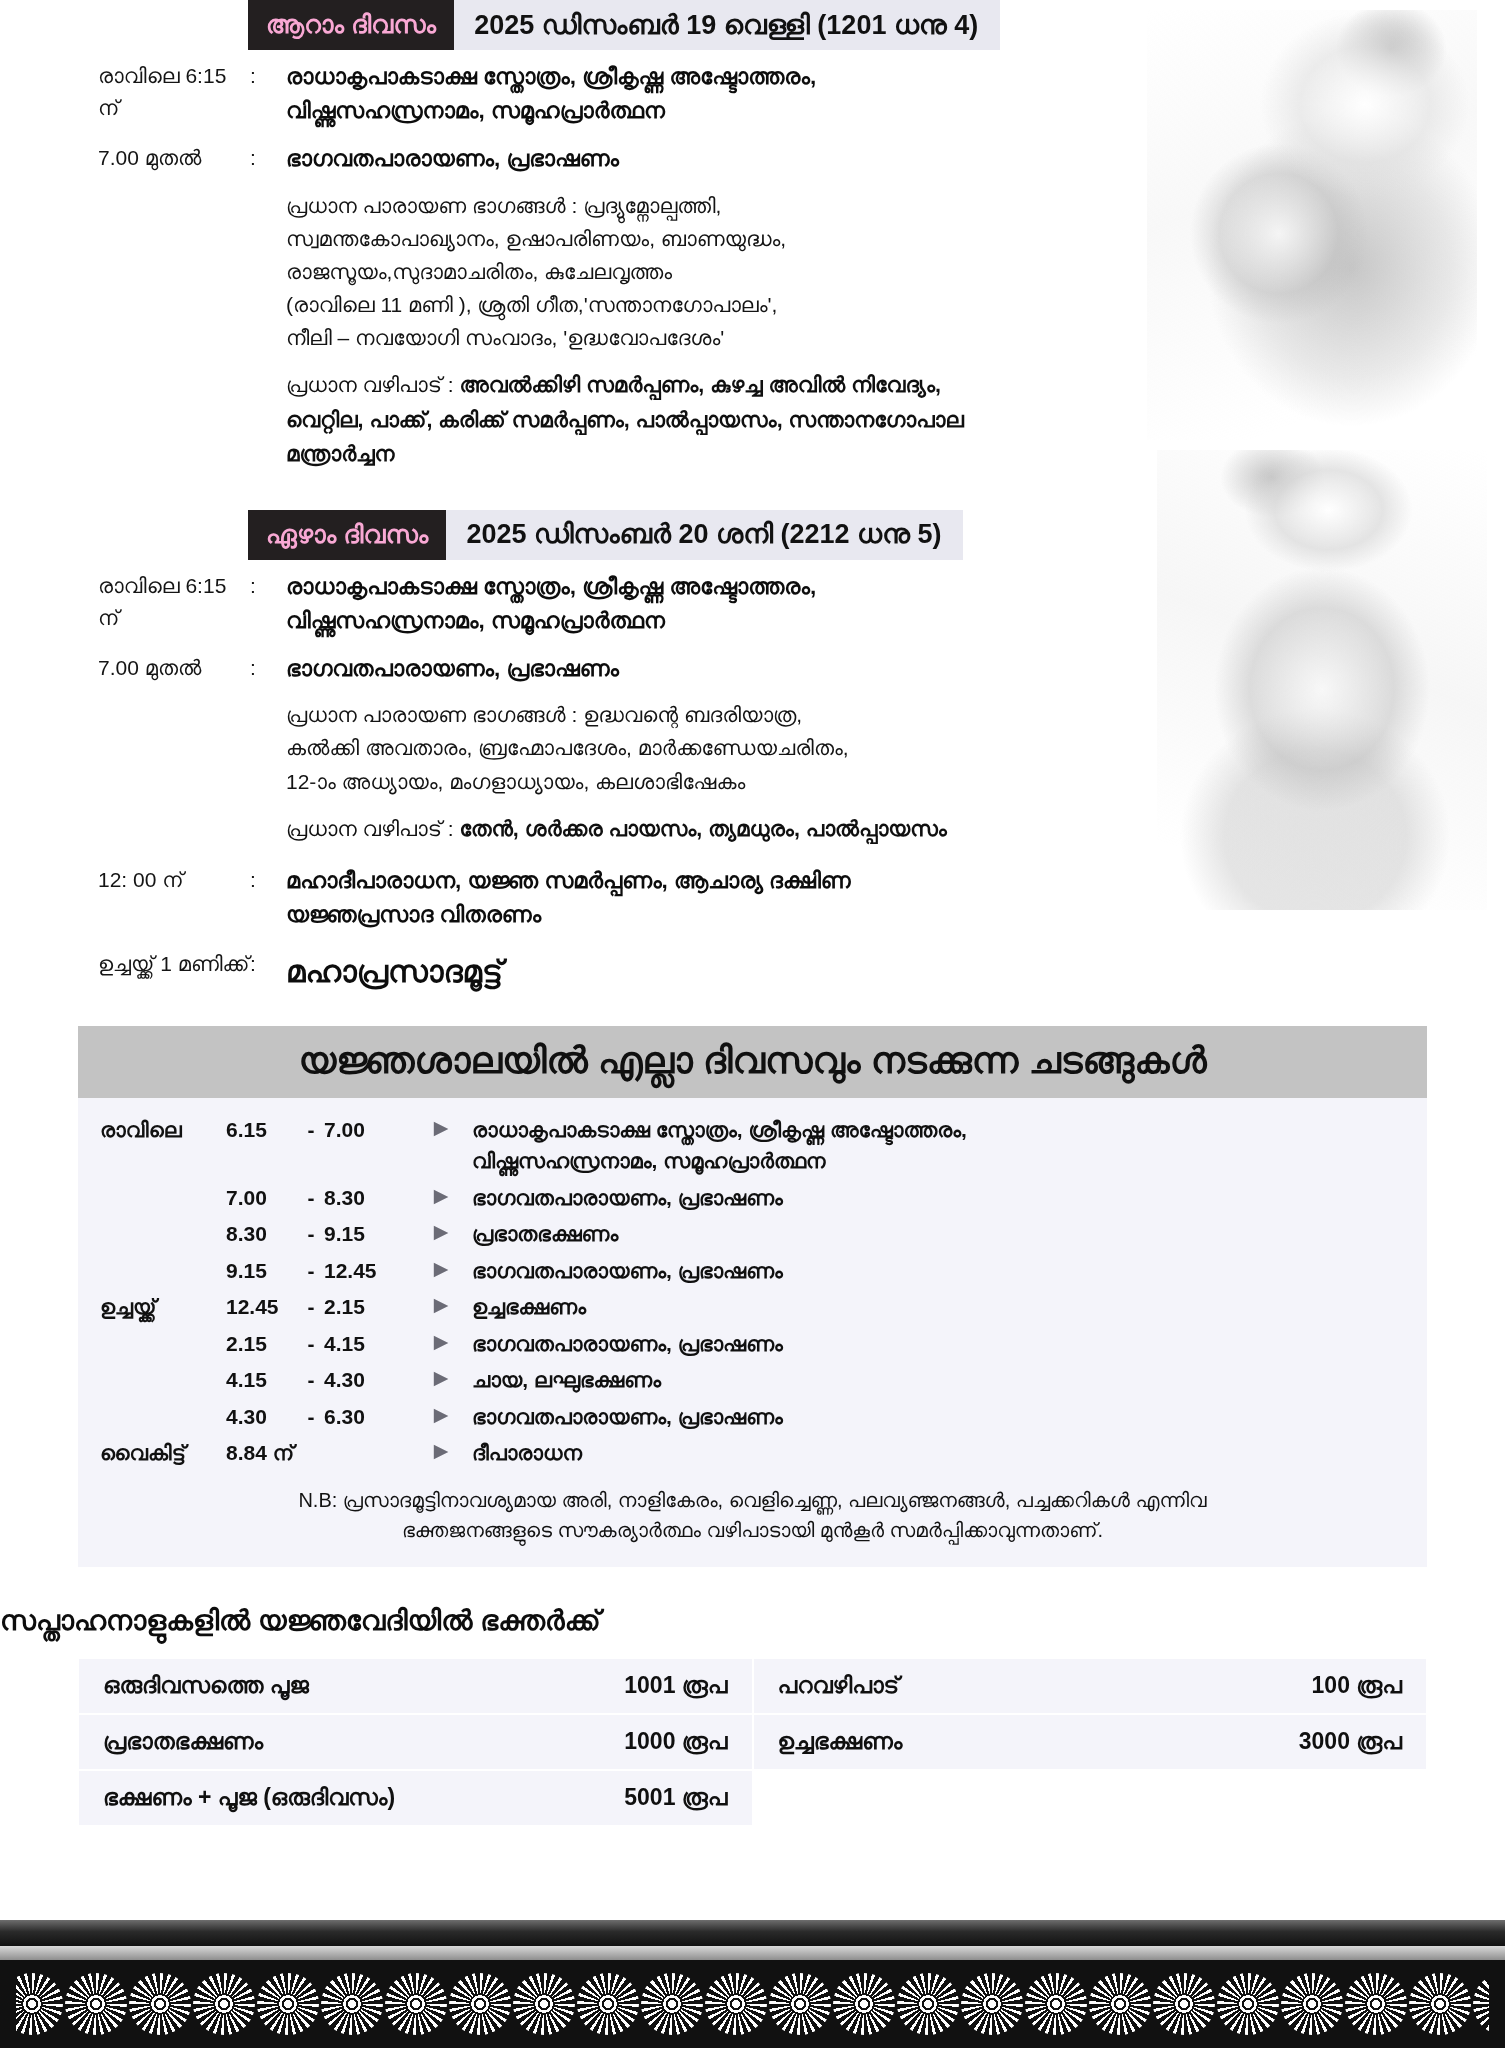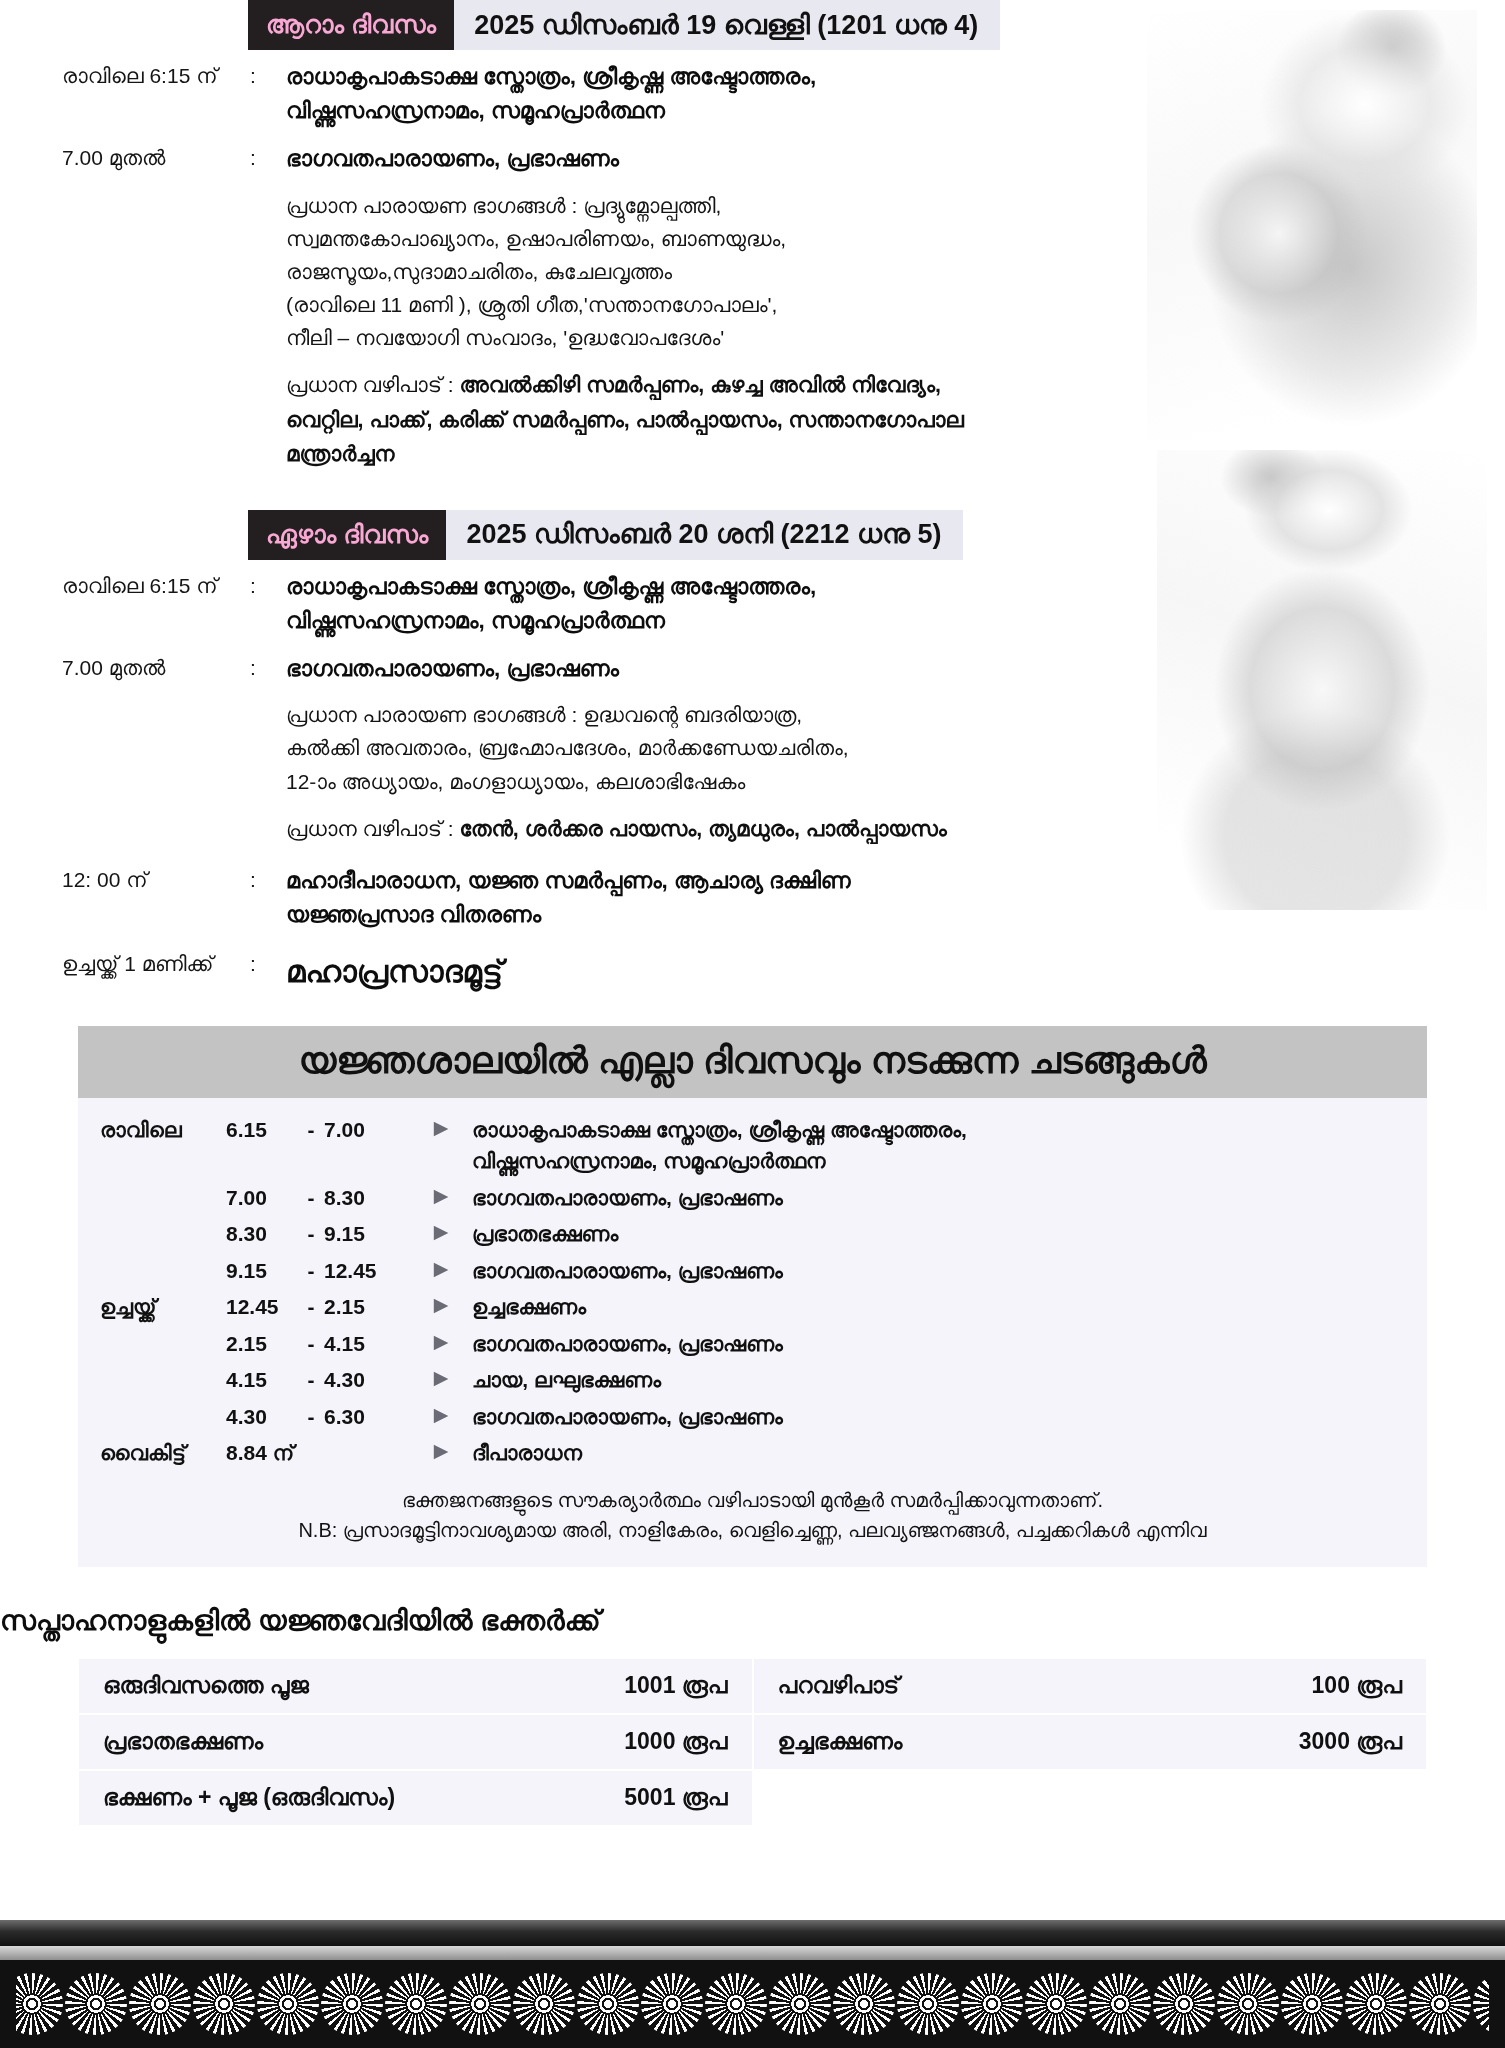--- a/index.html
+++ b/index.html
@@ -80,21 +80,21 @@
   
   .prog { margin-top: 10px; }
   .row {
     display: flex;
     align-items: flex-start;
     margin-bottom: 6px;
   }
   .row .time {
     width: 250px;
     min-width: 250px;
-    padding-left: 62px;
+    padding-left: 98px;
     font-size: 21px;
     line-height: 1.52;
     color: #151515;
   }
   .row .colon {
     width: 36px;
     min-width: 36px;
     font-size: 21px;
     line-height: 1.52;
     color: #151515;
@@ -432,22 +432,22 @@
       </div>
 
       <div class="srow">
         <div class="period">വൈകിട്ട്</div>
         <div class="t1" style="width:184px;min-width:184px">8.84 ന്</div>
         <div class="arrow">▶</div>
         <div class="act">ദീപാരാധന</div>
       </div>
 
       <div class="nb">
+        <div>N.B: പ്രസാദമൂട്ടിനാവശ്യമായ അരി, നാളികേരം, വെളിച്ചെണ്ണ, പലവ്യഞ്ജനങ്ങൾ, പച്ചക്കറികൾ എന്നിവ</div>
         <div>ഭക്തജനങ്ങളുടെ സൗകര്യാർത്ഥം വഴിപാടായി മുൻകൂർ സമർപ്പിക്കാവുന്നതാണ്.</div>
-        <div>N.B: പ്രസാദമൂട്ടിനാവശ്യമായ അരി, നാളികേരം, വെളിച്ചെണ്ണ, പലവ്യഞ്ജനങ്ങൾ, പച്ചക്കറികൾ എന്നിവ</div>
       </div>
     </div>
   </div>
 
   <div class="offer-head">
     <div>സപ്താഹനാളുകളിൽ യജ്ഞവേദിയിൽ ഭക്തർക്ക്</div>
   </div>
 
   <div class="price-table">
     <div class="pcell">

